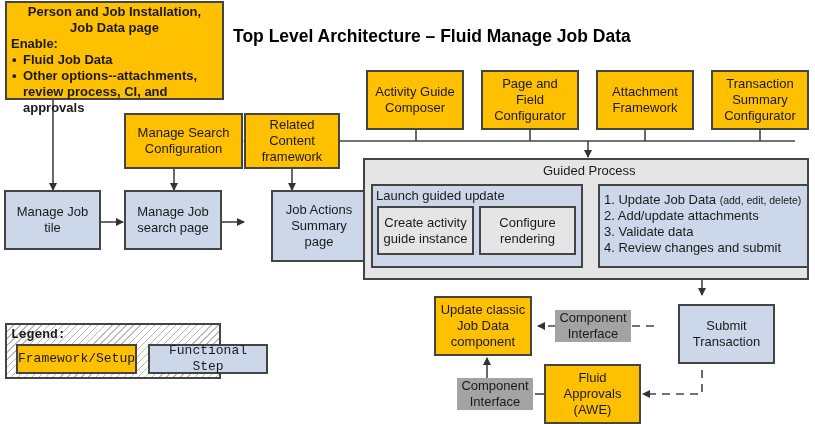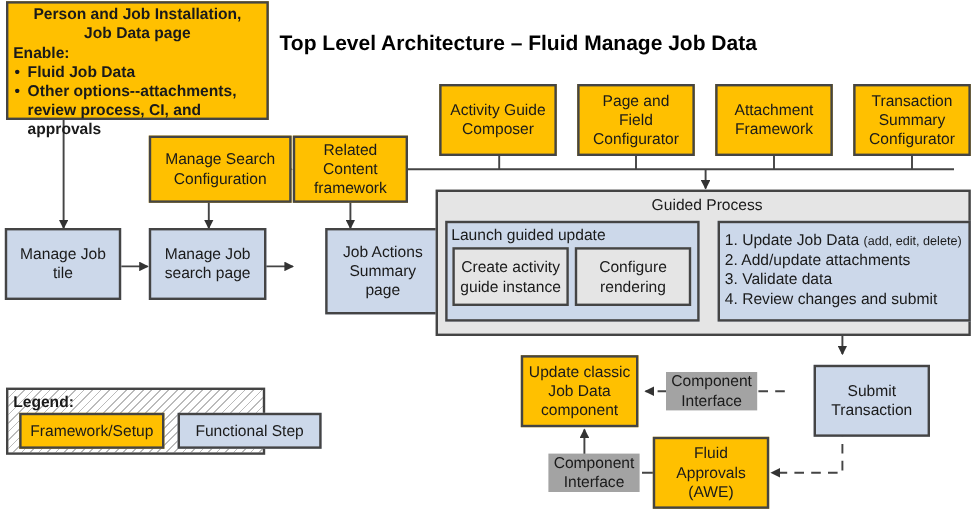--- a/index.html
+++ b/index.html
@@ -17,21 +17,21 @@
   .label { position: absolute; font-size: 13px; line-height: 16px; text-align: center; background: #a3a3a3; }
   .topbox { display: block; text-align: left; padding: 1px 4px; font-size: 13px; line-height: 16px; font-weight: bold; }
   .topbox .c { text-align: center; }
   .topbox ul { margin: 0; padding-left: 12px; }
   .topbox li { list-style: none; position: relative; }
   .topbox li::before { content: "•"; position: absolute; left: -11px; }
   .steps { display: block; text-align: left; padding: 6px 4px; font-size: 13px; line-height: 16px; }
   .small { font-size: 10.5px; }
   .legend { position: absolute; left: 5px; top: 323px; width: 216px; height: 56px; box-sizing: border-box;
             border: 2px solid #444;
-            background: repeating-linear-gradient(135deg, #fff 0 4px, #bbb 4px 5px); }
+            background: repeating-linear-gradient(135deg, #fff 0 4px, #bbb 4px 5px); font-family: Liberation Mono, monospace; }
   .legend-title { position: absolute; left: 4px; top: 2px; font-weight: bold; font-size: 13px; background: transparent; }
 </style>
 </head>
 <body>
 
 <div class="title">Top Level Architecture – Fluid Manage Job Data</div>
 
 <svg class="lines" width="815" height="424">
   <defs>
     <marker id="ah" markerWidth="8" markerHeight="8" refX="7" refY="4" orient="auto" markerUnits="userSpaceOnUse">

